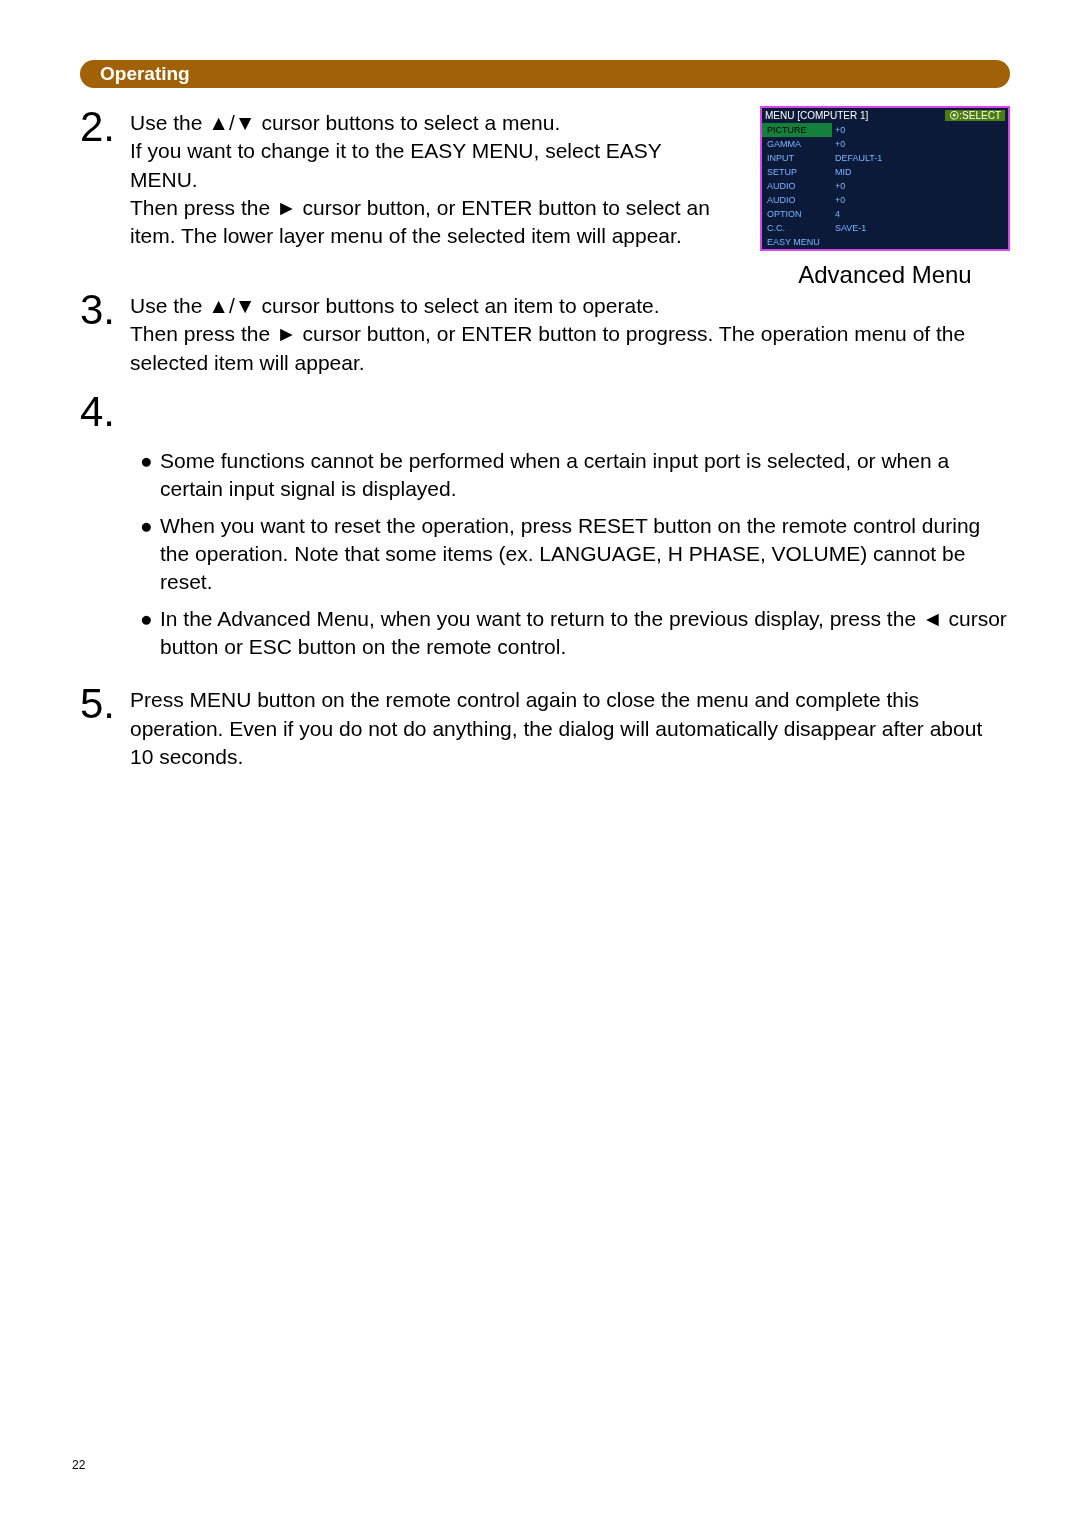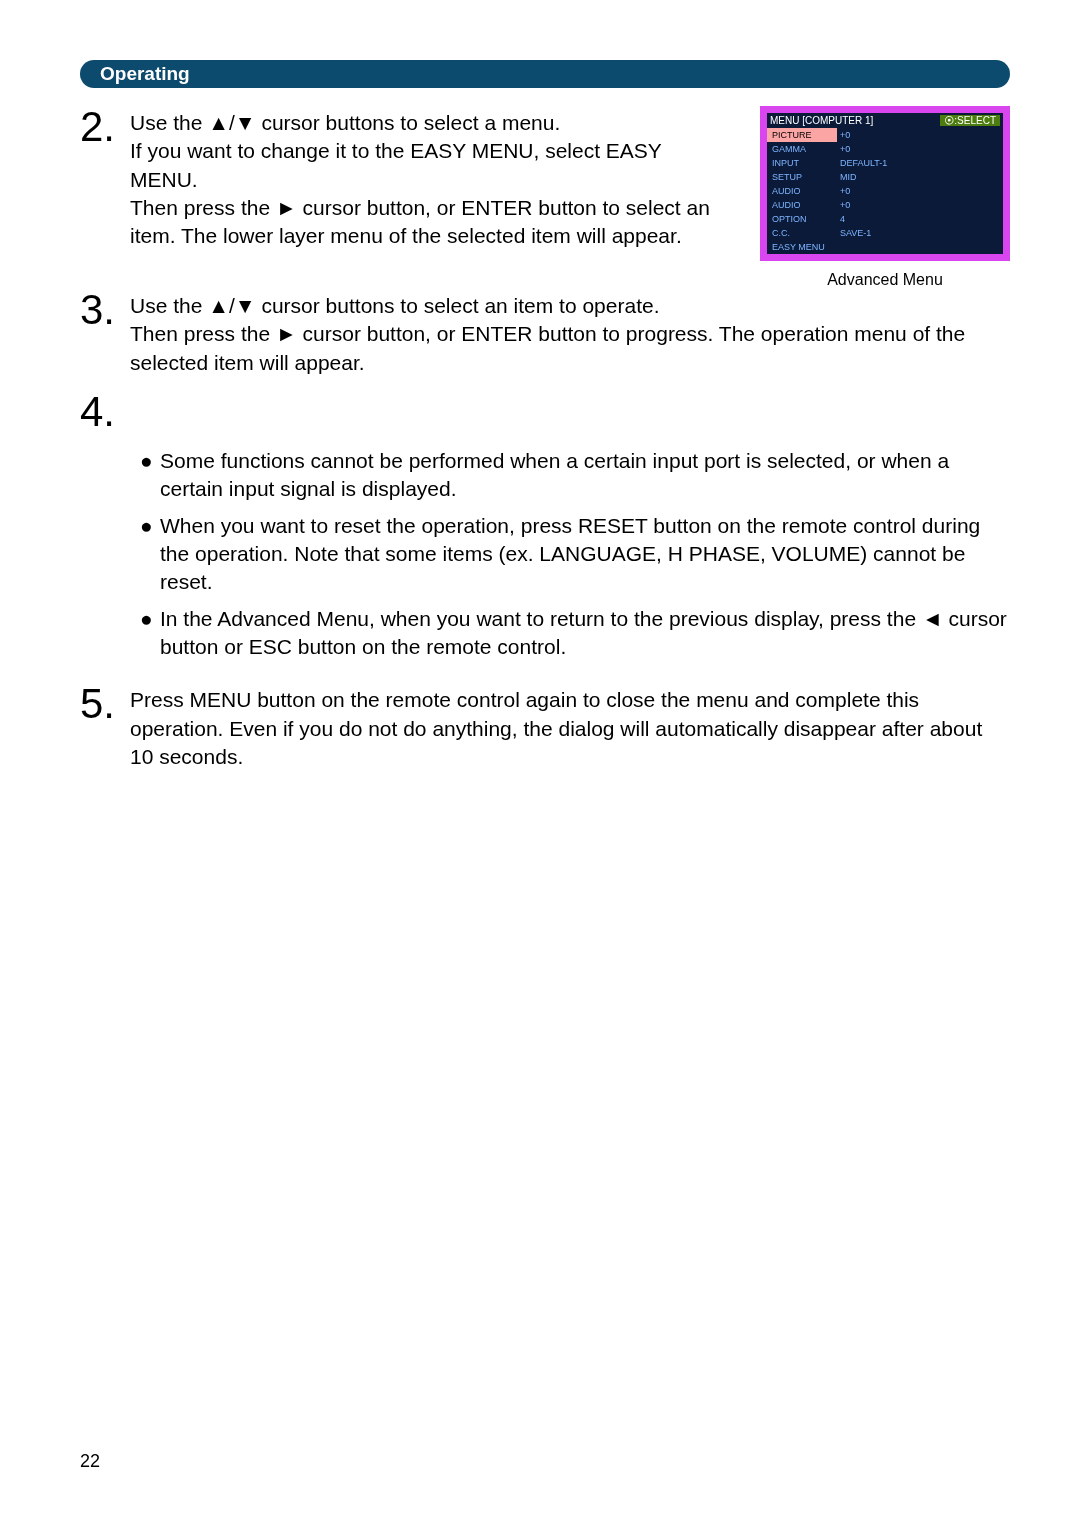--- a/index.html
+++ b/index.html
@@ -8,21 +8,21 @@
       height: 1532px;
       background: #fff;
       font-family: Arial, Helvetica, sans-serif;
       color: #000;
       position: relative;
     }
     .page {
       padding: 60px 70px 60px 80px;
     }
     .section-bar {
-      background: #0c4a6e;
+      background: #a16207;
       border-radius: 14px 14px 14px 14px;
       padding: 3px 0 3px 20px;
       margin-bottom: 18px;
       display: inline-block;
       width: 100%;
     }
     .section-bar-label {
       color: #fff;
       font-weight: bold;
       font-size: 19px;
@@ -63,69 +63,69 @@
       gap: 28px;
     }
     .step2-text { flex: 1; }
     .menu-figure {
       width: 250px;
       flex-shrink: 0;
     }
     .menu-box {
       width: 250px;
       background: #0c1a3a;
-      border: 7px solid #d946ef;
+      border: 2px solid #d946ef;
       font-size: 10px;
       color: #fff;
       font-family: Arial, sans-serif;
     }
     .menu-header {
       display: flex;
       justify-content: space-between;
       background: #0c1a3a;
       padding: 2px 3px;
       font-size: 10px;
     }
     .menu-header-right {
       background: #4d7c0f;
       color: #fff;
       padding: 0 4px;
     }
     .menu-body { display: flex; }
     .menu-col-left { width: 70px; }
     .menu-col-left .mi { padding: 2px 5px; color: #7db5ff; font-size: 9px; }
-    .menu-col-left .mi.sel { background: #fca5a5; color: #000; }
+    .menu-col-left .mi.sel { background: #15803d; color: #000; }
     .menu-col-mid { width: 100px; }
     .menu-col-mid .mi { padding: 2px 5px; color: #7db5ff; font-size: 9px; }
     .menu-col-right { flex: 1; }
     .menu-col-right .mi { padding: 2px 3px; color: #7db5ff; font-size: 9px; }
     .menu-caption {
       text-align: center;
-      font-size: 16px;
+      font-size: 24px;
       margin-top: 10px;
     }
     .bullets {
       margin-left: 60px;
       margin-top: 12px;
     }
     .bullet {
       display: flex;
       font-size: 21px;
       line-height: 1.35;
       margin-bottom: 8px;
     }
     .bullet-dot {
       width: 20px;
       flex-shrink: 0;
     }
     .page-number {
       position: absolute;
       bottom: 60px;
-      left: 80px;
-      font-size: 18px;
+      left: 72px;
+      font-size: 12px;
     }
   </style>
 </head>
 <body>
 
 <div class="page">
   <div class="section-bar">
     <span class="section-bar-label">Operating</span>
   </div>
 

